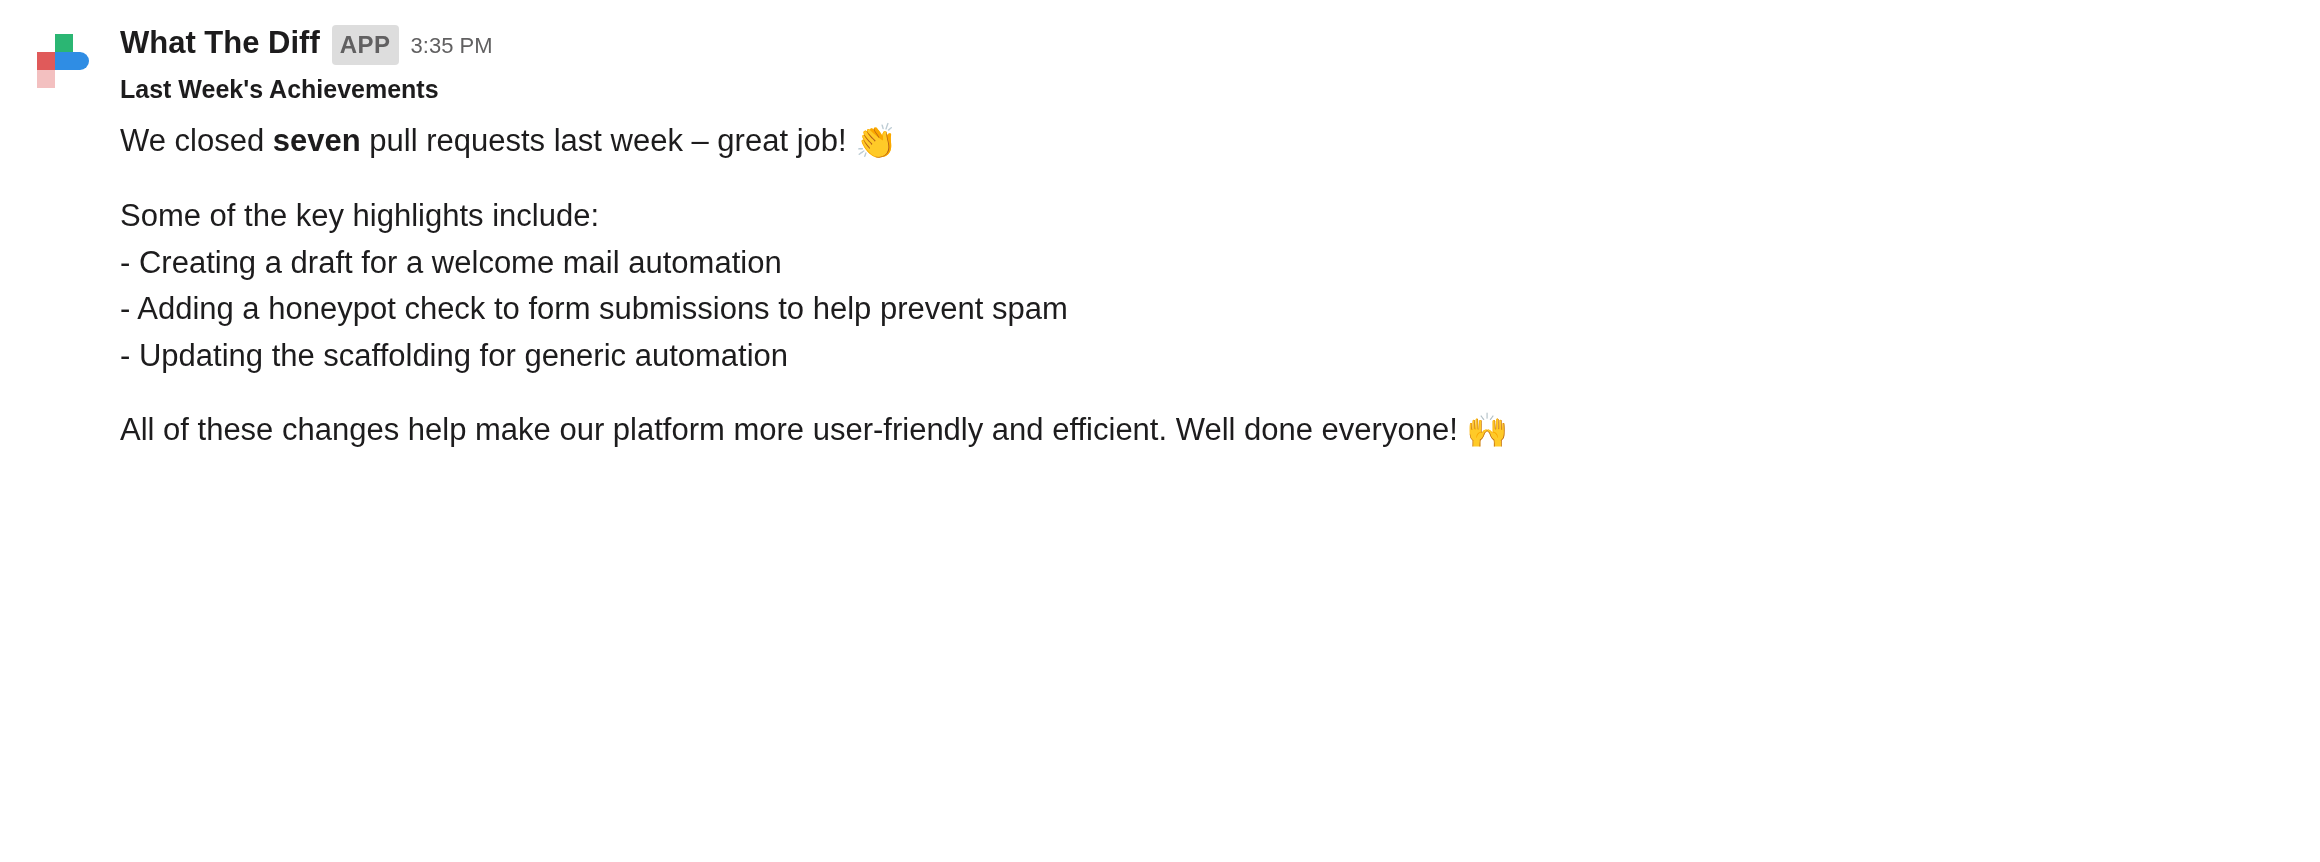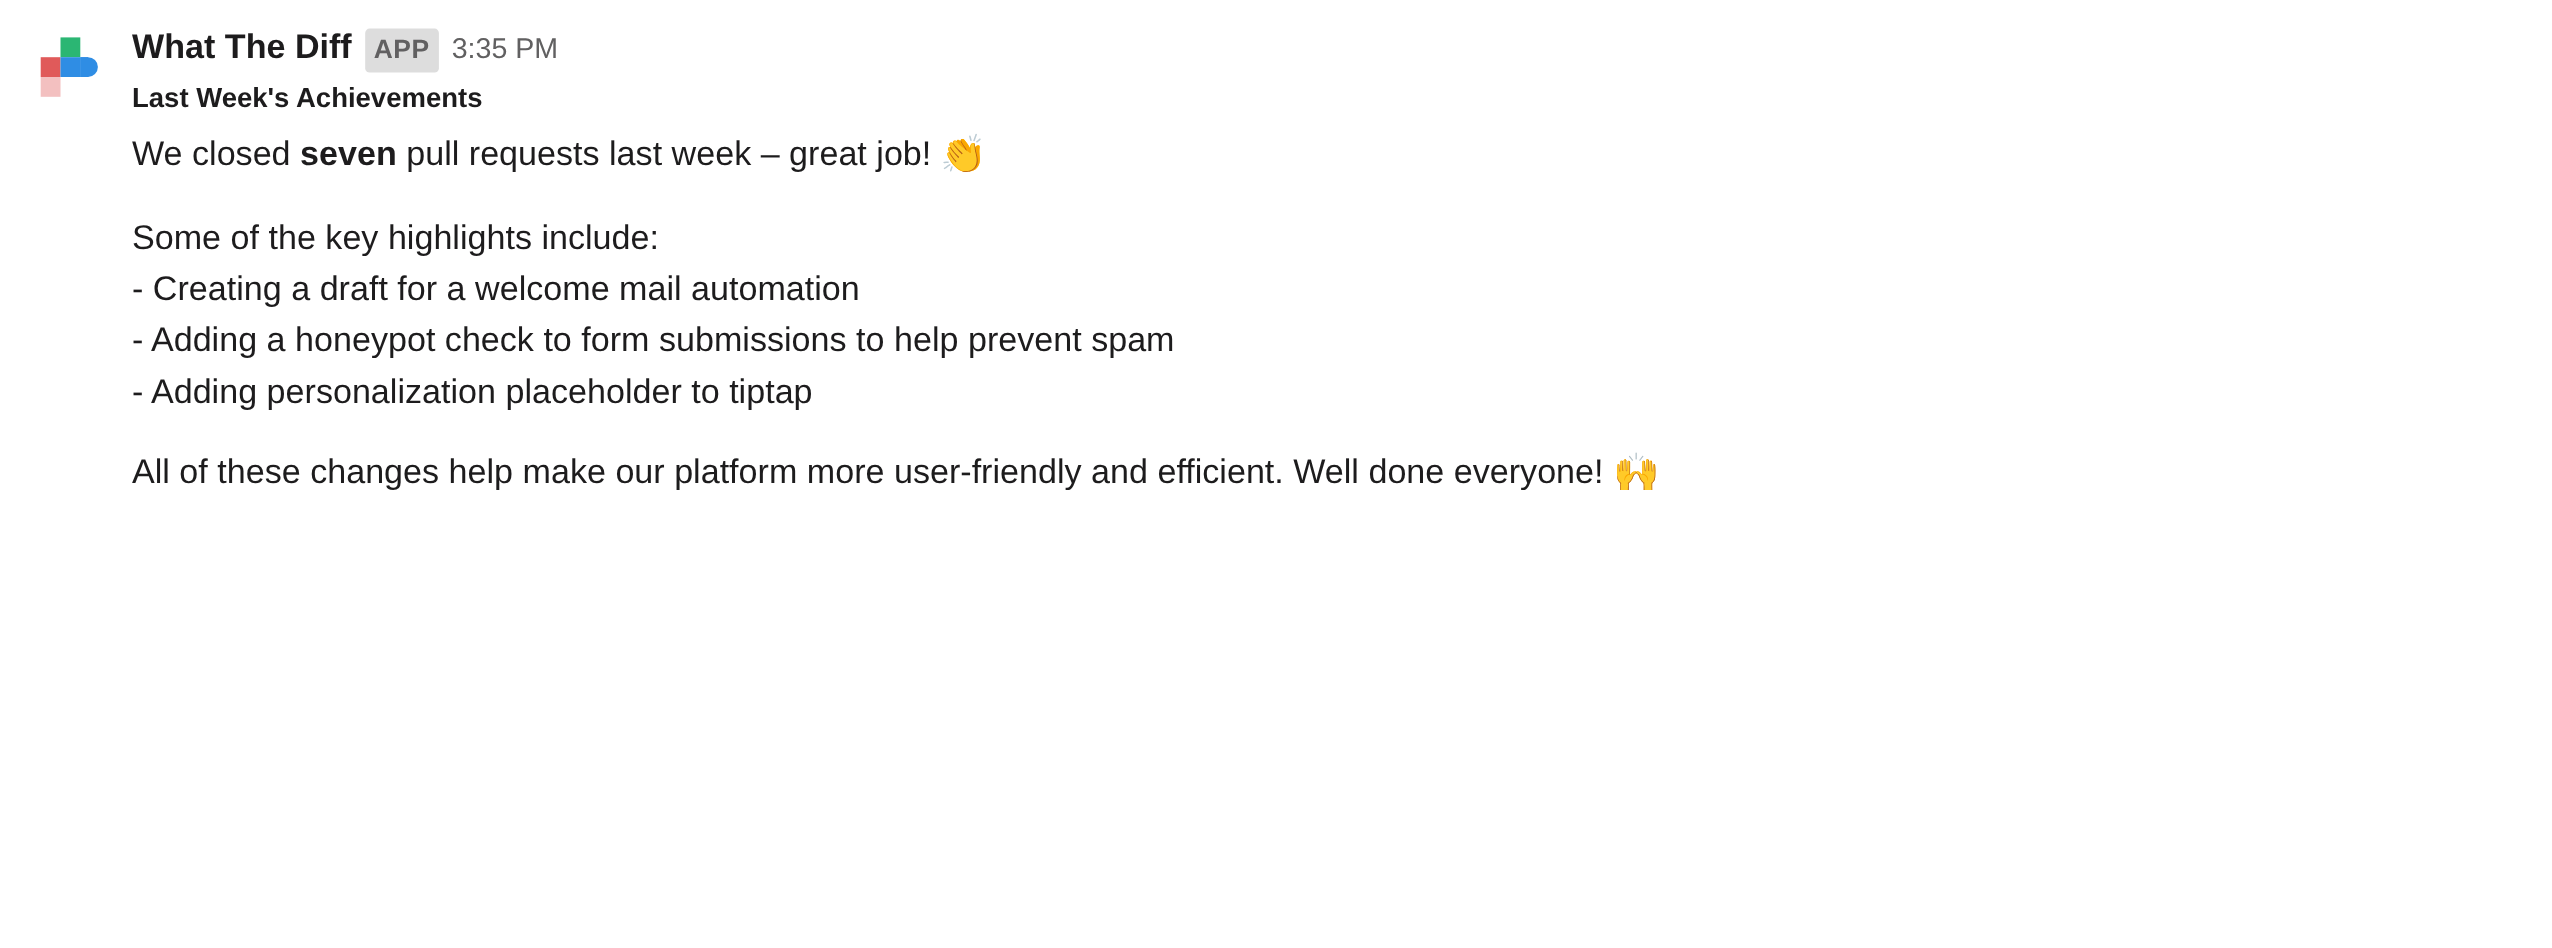--- a/index.html
+++ b/index.html
@@ -55,21 +55,21 @@
       background: #dddddd;
       color: #616061;
       font-size: 24px;
       font-weight: 700;
       padding: 2px 8px;
       border-radius: 4px;
       letter-spacing: 0.5px;
     }
     .timestamp {
       color: #616061;
-      font-size: 26px;
+      font-size: 22px;
       font-weight: 400;
     }
     .message-title {
       font-weight: 700;
       font-size: 25px;
       margin-bottom: 8px;
       color: #1d1c1d;
     }
     .message-body {
       color: #1d1c1d;
@@ -118,20 +118,20 @@
     </div>
     <div class="message-title">Last Week's Achievements</div>
     <div class="message-body">
       <div class="para">
         <span>We closed </span><span class="bold">seven</span><span> pull requests last week – great job! </span><span class="emoji">👏</span>
       </div>
       <div>Some of the key highlights include:</div>
       <div class="highlight-list">
         <span class="highlight-item">- Creating a draft for a welcome mail automation</span>
         <span class="highlight-item">- Adding a honeypot check to form submissions to help prevent spam</span>
-        <span class="highlight-item">- Adding personalization placeholder to tiptap</span>
+        <span class="highlight-item">- Updating the scaffolding for generic automation</span>
       </div>
       <div class="para">
         <span>All of these changes help make our platform more user-friendly and efficient. Well done everyone! </span><span class="emoji">🙌</span>
       </div>
     </div>
   </div>
 </div>
 
 </body></html>

